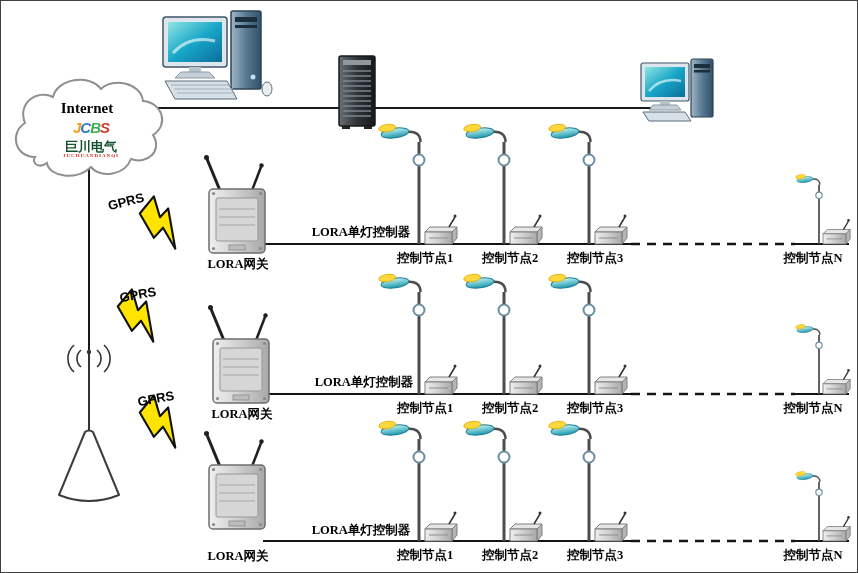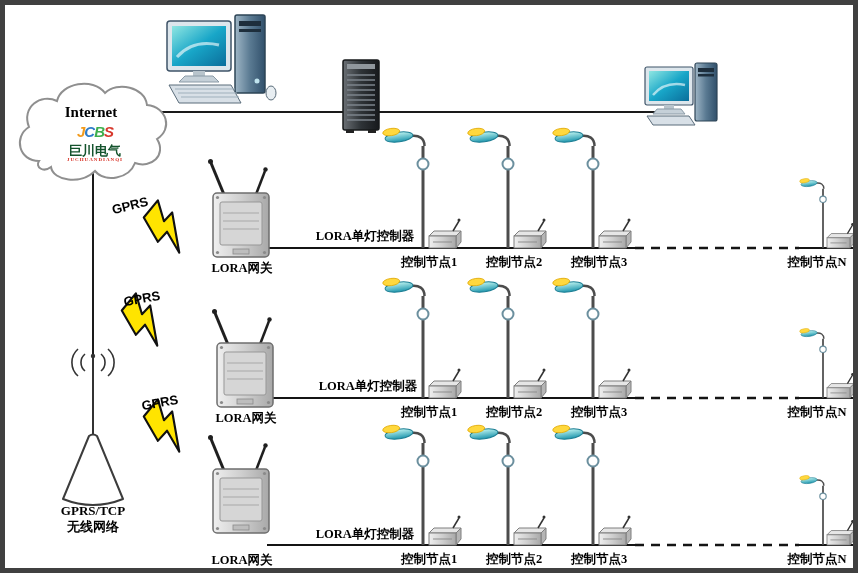--- a/index.html
+++ b/index.html
@@ -1,16 +1,16 @@
 <!DOCTYPE html>
 <html><head>
 <meta charset="utf-8">
 <style>
   html,body{margin:0;padding:0;background:#ffffff;}
-  #canvas{position:relative;width:858px;height:573px;background:#fff;border:5px solid #404040;box-sizing:border-box;overflow:hidden;font-family:"Liberation Serif",serif;}
+  #canvas{position:relative;width:858px;height:573px;background:#fff;border:1px solid #404040;box-sizing:border-box;overflow:hidden;font-family:"Liberation Serif",serif;}
   #canvas > svg{position:absolute;left:0;top:0;}
   .lbl{position:absolute;font-weight:bold;font-size:12.5px;color:#000;text-align:center;white-space:nowrap;line-height:1.2;font-family:"Liberation Serif",serif;}
   #internet-label{left:36px;top:98px;width:100px;font-size:15px;}
   #logo{left:24px;top:118px;width:132px;display:flex;align-items:center;justify-content:center;gap:3px;flex-direction:column;}
   .logo-letters{font-family:"Liberation Sans",sans-serif;font-style:italic;font-weight:bold;font-size:15px;letter-spacing:-1px;}
   .lg0{color:#f29b1d}.lg1{color:#2e7cc9}.lg2{color:#3faf4e}.lg3{color:#d7382c}
   .logo-col{display:flex;flex-direction:column;align-items:center;line-height:1;}
   .logo-cn{color:#14532d;font-size:13px;font-weight:bold;}
   .logo-sub{color:#d62a1e;font-size:5px;letter-spacing:1px;}
   .gprs{width:54px;font-size:13px;font-family:"Liberation Sans",sans-serif;}
@@ -214,24 +214,20 @@
   <span class="logo-col">
     <span class="logo-cn">巨川电气</span>
     <span class="logo-sub">JUCHUANDIANQI</span>
   </span>
 </div>
 
 <div class="lbl gprs" id="gprs-1">GPRS</div>
 <div class="lbl gprs" id="gprs-2">GPRS</div>
 <div class="lbl gprs" id="gprs-3">GPRS</div>
 
-<div class="lbl" id="tower-label">
-  <div>GPRS/TCP</div>
-  <div>无线网络</div>
-</div>
 
 <div class="lbl" style="left:191px;top:256px;width:92px;">LORA网关</div>
 <div class="lbl" style="left:294px;top:224px;width:132px;">LORA单灯控制器</div>
 <div class="lbl" style="left:384px;top:250px;width:80px;">控制节点1</div>
 <div class="lbl" style="left:469px;top:250px;width:80px;">控制节点2</div>
 <div class="lbl" style="left:554px;top:250px;width:80px;">控制节点3</div>
 <div class="lbl" style="left:772px;top:250px;width:80px;">控制节点N</div>
 
 <div class="lbl" style="left:195px;top:406px;width:92px;">LORA网关</div>
 <div class="lbl" style="left:297px;top:374px;width:132px;">LORA单灯控制器</div>

